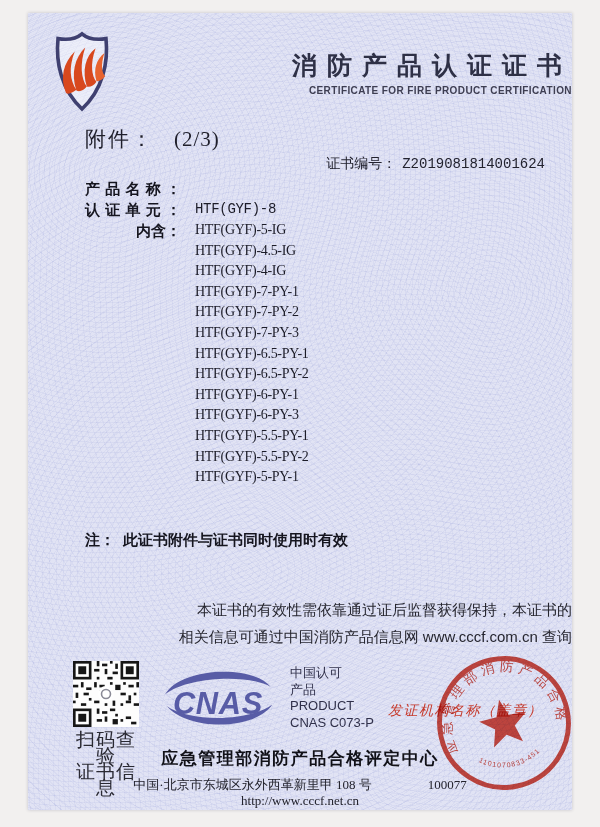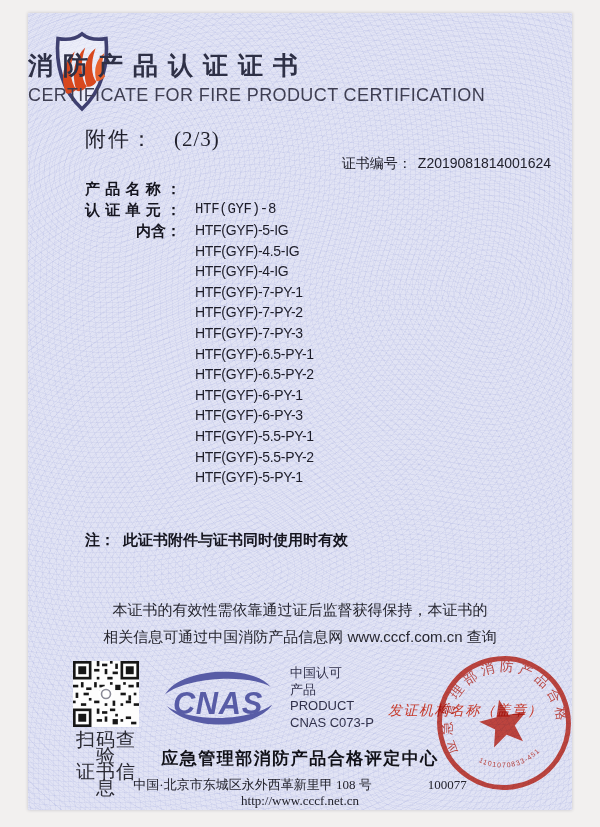--- a/index.html
+++ b/index.html
@@ -16,56 +16,56 @@
       repeating-radial-gradient(circle at 15% 20%, rgba(130,140,210,0.10) 0 1px, transparent 1px 5px),
       repeating-radial-gradient(circle at 85% 35%, rgba(130,140,210,0.09) 0 1px, transparent 1px 6px),
       repeating-radial-gradient(circle at 40% 70%, rgba(125,135,205,0.08) 0 1px, transparent 1px 7px),
       repeating-radial-gradient(circle at 70% 95%, rgba(125,135,205,0.08) 0 1px, transparent 1px 5px);
     box-shadow:0 0 3px rgba(60,60,90,.25);
     overflow:hidden;
   }
   .abs{position:absolute;}
   .logo{left:14px;top:16px;width:80px;height:96px;}
   .cert-title{
-    left:0;right:0;top:36px;text-align:left;
+    left:0;right:0;top:36px;text-align:right;
     font-family:"Liberation Serif",serif;font-size:25px;font-weight:600;
     letter-spacing:10px;color:#2e3046;white-space:nowrap;
   }
   .cert-subtitle{
-    left:0;right:0;top:72px;text-align:left;
-    font-size:18px;letter-spacing:.4px;color:#3e3e52;white-space:nowrap;
+    left:0;right:0;top:72px;text-align:right;
+    font-size:10px;letter-spacing:.4px;color:#3e3e52;white-space:nowrap;font-weight:bold;
   }
   .attachment{
     left:57px;top:112px;font-family:"Liberation Serif",serif;
     font-size:21px;color:#1f1f2b;letter-spacing:2px;
   }
   .attachment .att-val{margin-left:20px;letter-spacing:1px;}
   .certno{
-    right:21px;top:142px;font-family:Liberation Sans, sans-serif;
+    right:27px;top:142px;font-family:Liberation Mono, monospace;
     font-size:14px;color:#22222e;margin-left:28px;
   }
   .certno .cn-val{margin-left:6px;}
   .fields{left:57px;top:165px;}
   .frow{display:flex;line-height:21px;}
   .lbl{
     width:96px;flex:0 0 96px;
     font-weight:bold;font-size:15px;color:#15151f;
     text-align:justify;text-align-last:justify;
   }
   .lbl-r{text-align:center;text-align-last:right;}
   .val{
     margin-left:14px;
     font-family:"Liberation Mono",monospace;font-size:14px;
     color:#1c1c28;letter-spacing:-.3px;
   }
-  .model-list div{line-height:20.6px;font-family:Liberation Sans, sans-serif;font-size:14px;color:#1c1c28;letter-spacing:-.3px;}
+  .model-list div{line-height:20.6px;font-family:Liberation Serif, serif;font-size:14px;color:#1c1c28;letter-spacing:-.3px;}
   .note{left:57px;top:516px;display:flex;font-weight:bold;font-size:15px;color:#15151f;line-height:21px;}
   .note .note-lbl{margin-right:8px;}
   .statement{
-    left:0;right:0;top:583px;text-align:center;
+    left:0;right:0;top:583px;text-align:right;
     font-size:15px;font-weight:500;color:#26262f;line-height:27px;
   }
   .qr-block{left:44px;top:648px;width:68px;text-align:center;}
   .qr-block svg{width:66px;height:66px;display:block;margin:0 auto;}
   .qr-caption{margin-top:5px;font-size:19px;line-height:16px;color:#2a2a33;letter-spacing:1px;}
   .cnas-logo{left:130px;top:652px;width:120px;height:66px;}
   .cnas-text{left:262px;top:652px;font-size:13px;line-height:16.5px;color:#30304a;}
   .issuer-label{
     left:360px;top:689px;z-index:1;
     font-family:"DejaVu Serif",serif;font-style:italic;

